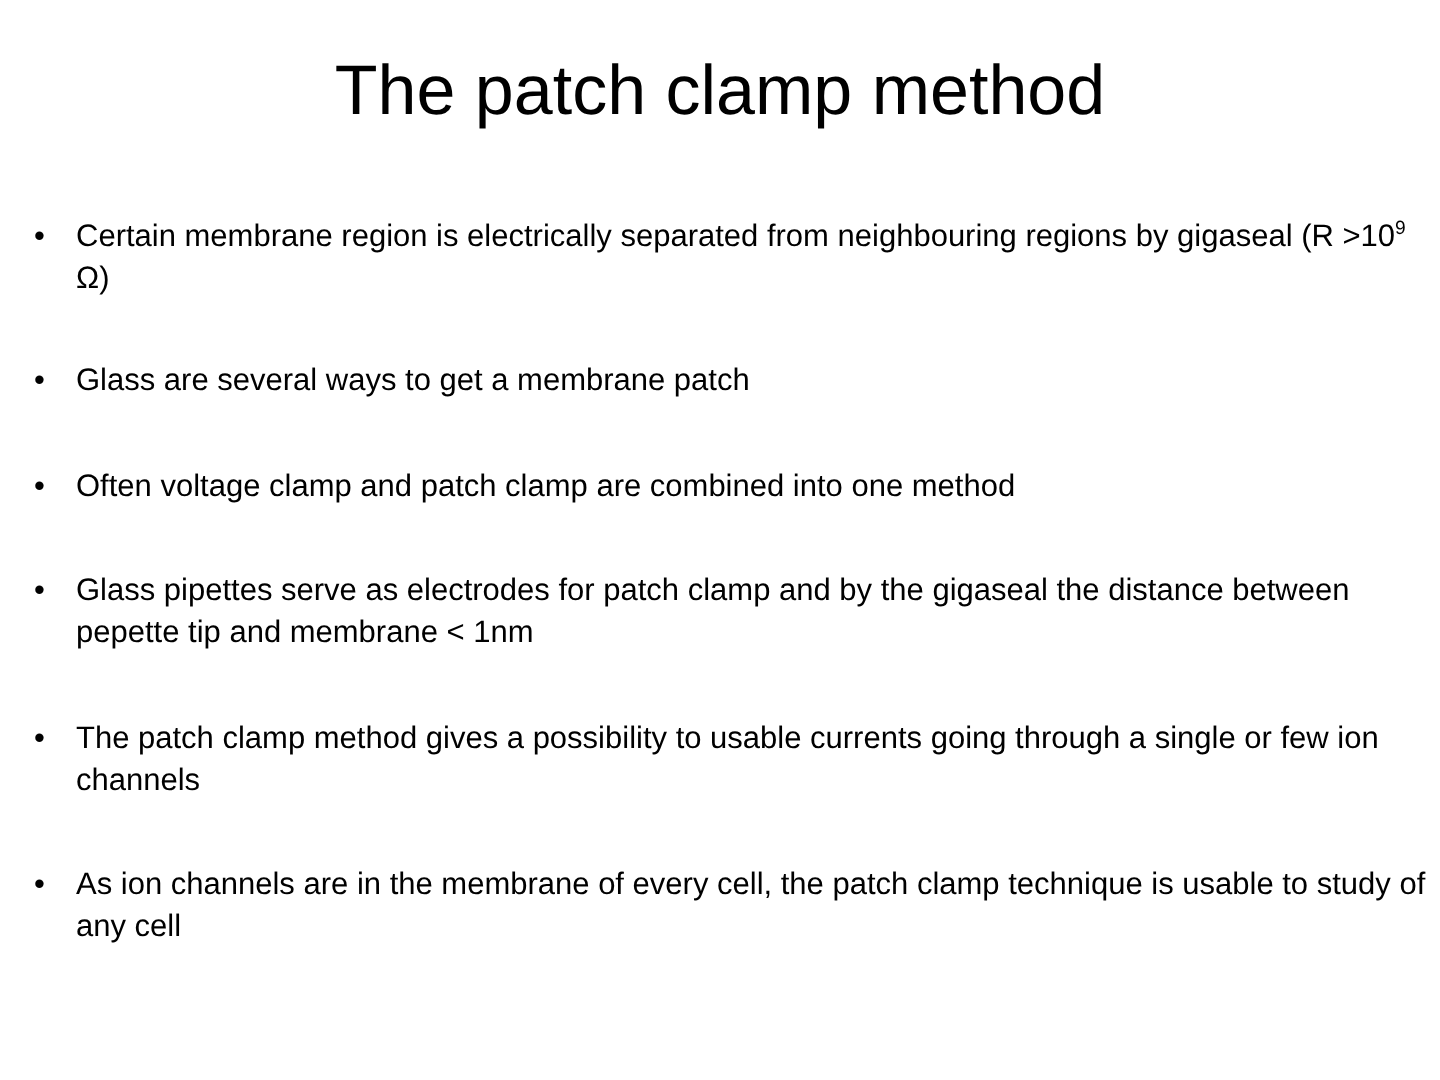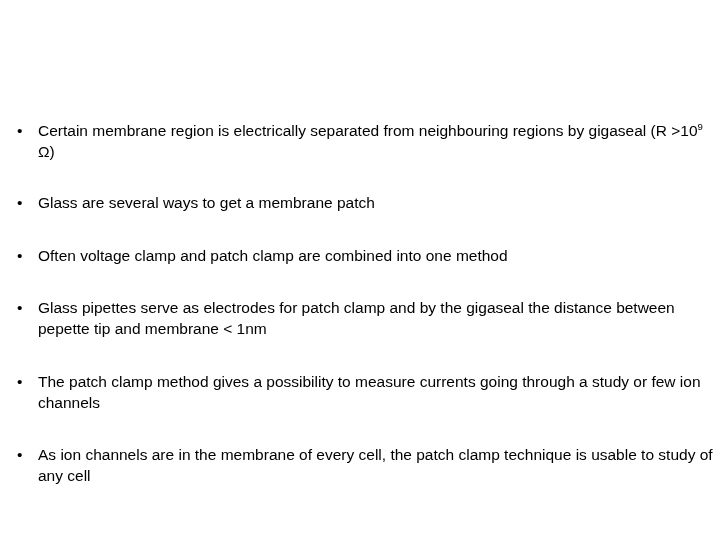--- a/index.html
+++ b/index.html
@@ -67,21 +67,20 @@
     width: 14px;
     font-size: 15.5px;
     line-height: 21px;
     color: #000000;
     text-align: left;
   }
 
   .bullet-text {
     display: block;
     word-spacing: 0px;
-    margin-top: 12px;
   }
 
   
   .gap-1 { margin-top: 0px; }
   .gap-2 { margin-top: 30px; }
   .gap-3 { margin-top: 32px; }
   .gap-4 { margin-top: 31px; }
   .gap-5 { margin-top: 32px; }
   .gap-6 { margin-top: 31px; }
 
@@ -89,20 +88,21 @@
     font-size: 0.62em;
     vertical-align: super;
     line-height: 0;
   }
 </style>
 </head>
 <body>
 
 <div class="slide">
 
+  <div class="slide-title">The patch clamp method</div>
 
   <ul class="bullet-list">
 
     <li class="bullet-item gap-1">
       <span class="bullet-marker">•</span>
       <span class="bullet-text"><span>Certain membrane region is electrically separated from neighbouring regions by gigaseal (R &gt;10</span><sup>9</sup><span> Ω)</span></span>
     </li>
 
     <li class="bullet-item gap-2">
       <span class="bullet-marker">•</span>
@@ -114,21 +114,21 @@
       <span class="bullet-text">Often voltage clamp and patch clamp are combined into one method</span>
     </li>
 
     <li class="bullet-item gap-4">
       <span class="bullet-marker">•</span>
       <span class="bullet-text">Glass pipettes serve as electrodes for patch clamp and by the gigaseal the distance between pepette tip and membrane &lt; 1nm</span>
     </li>
 
     <li class="bullet-item gap-5">
       <span class="bullet-marker">•</span>
-      <span class="bullet-text">The patch clamp method gives a possibility to measure currents going through a study or few ion channels</span>
+      <span class="bullet-text">The patch clamp method gives a possibility to usable currents going through a single or few ion channels</span>
     </li>
 
     <li class="bullet-item gap-6">
       <span class="bullet-marker">•</span>
       <span class="bullet-text">As ion channels are in the membrane of every cell, the patch clamp technique is usable to study of any cell</span>
     </li>
 
   </ul>
 
 </div>

